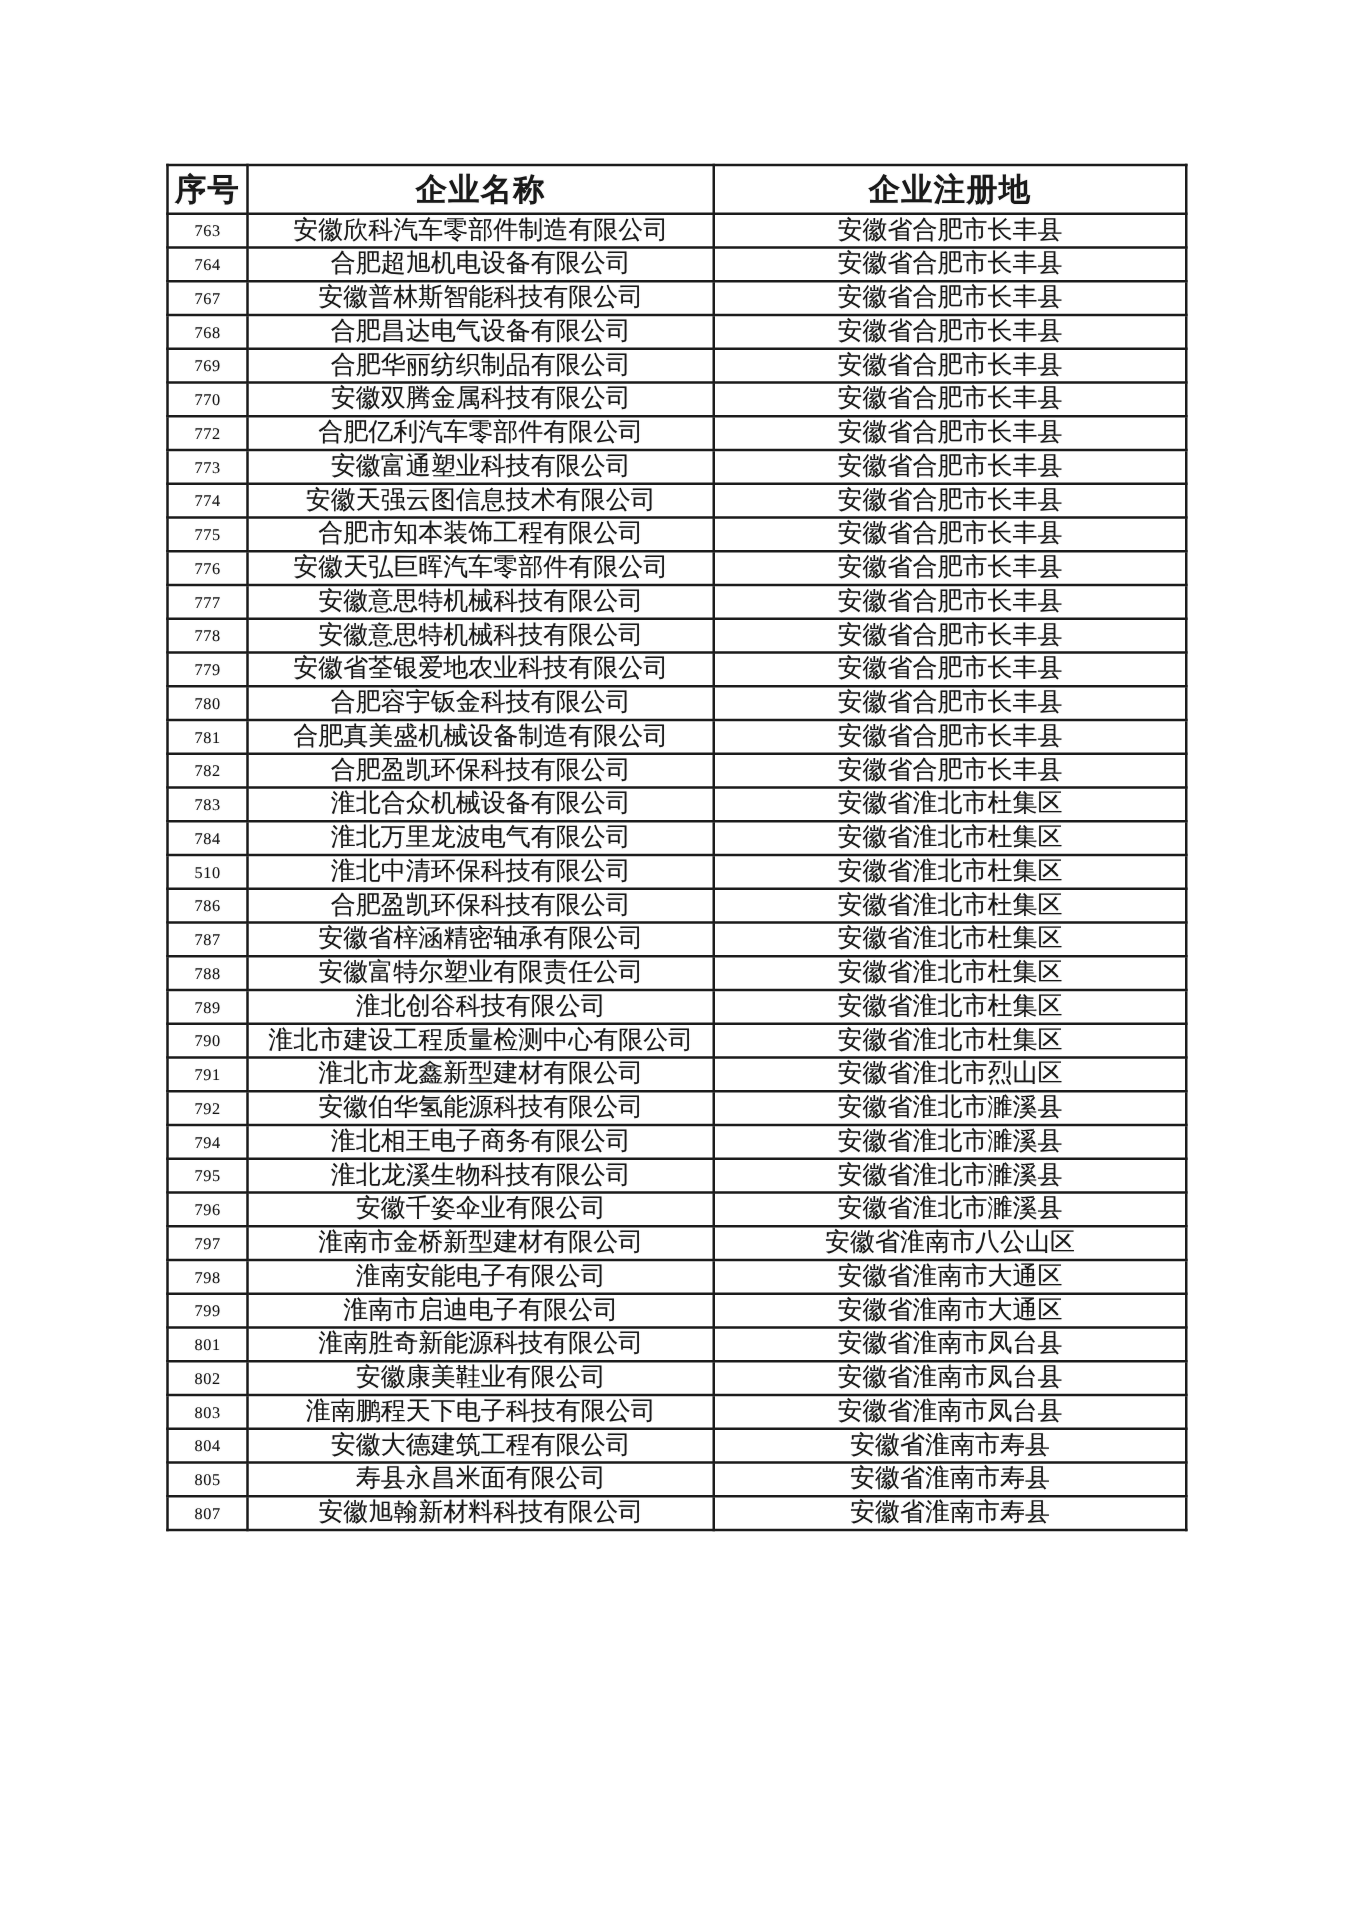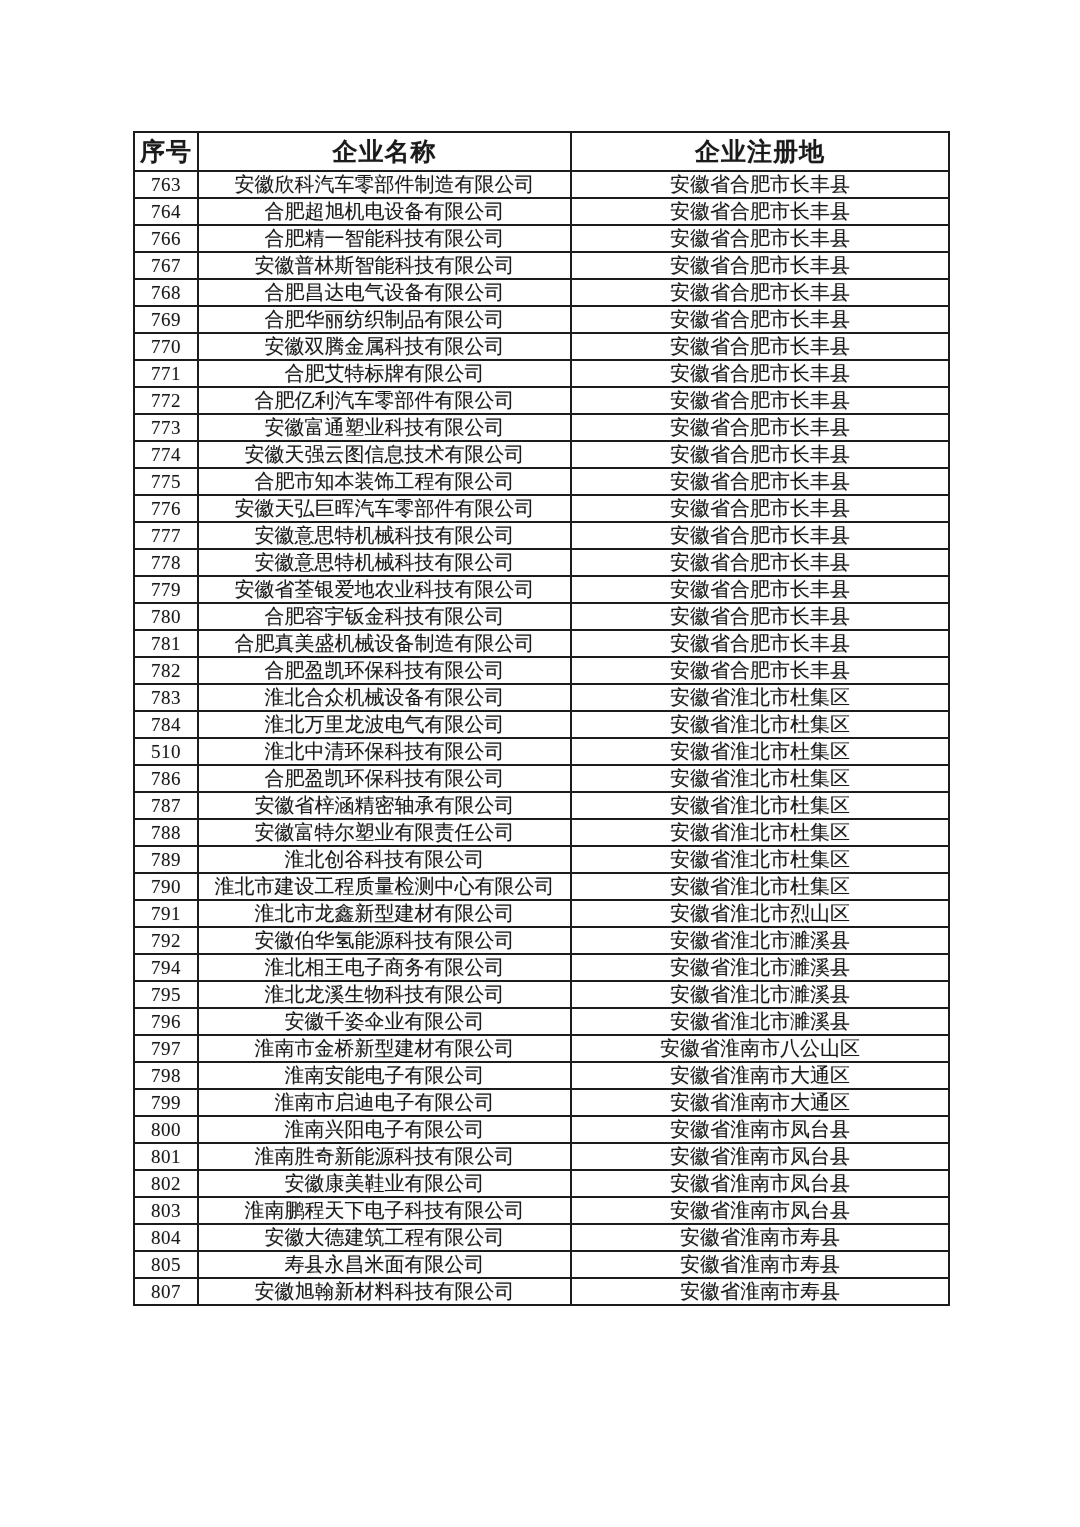--- a/index.html
+++ b/index.html
@@ -44,21 +44,21 @@
     font-size:25px;
     font-weight:bold;
     letter-spacing:1px;
   }
   .company-table td{
     height:25px;
     font-size:20px;
     line-height:25px;
   }
   .company-table td.serial{
-    font-size:19px;
+    font-size:13px;
     letter-spacing:0.5px;
   }
 </style>
 </head>
 <body>
 
 <div class="page">
   <table class="company-table">
     <colgroup>
       <col style="width:64px">
@@ -77,47 +77,37 @@
           <td class="serial">763</td>
           <td>安徽欣科汽车零部件制造有限公司</td>
           <td>安徽省合肥市长丰县</td>
         </tr>
         <tr>
           <td class="serial">764</td>
           <td>合肥超旭机电设备有限公司</td>
           <td>安徽省合肥市长丰县</td>
         </tr>
         <tr>
-          <td class="serial">766</td>
-          <td>合肥精一智能科技有限公司</td>
-          <td>安徽省合肥市长丰县</td>
-        </tr>
-        <tr>
           <td class="serial">767</td>
           <td>安徽普林斯智能科技有限公司</td>
           <td>安徽省合肥市长丰县</td>
         </tr>
         <tr>
           <td class="serial">768</td>
           <td>合肥昌达电气设备有限公司</td>
           <td>安徽省合肥市长丰县</td>
         </tr>
         <tr>
           <td class="serial">769</td>
           <td>合肥华丽纺织制品有限公司</td>
           <td>安徽省合肥市长丰县</td>
         </tr>
         <tr>
           <td class="serial">770</td>
           <td>安徽双腾金属科技有限公司</td>
-          <td>安徽省合肥市长丰县</td>
-        </tr>
-        <tr>
-          <td class="serial">771</td>
-          <td>合肥艾特标牌有限公司</td>
           <td>安徽省合肥市长丰县</td>
         </tr>
         <tr>
           <td class="serial">772</td>
           <td>合肥亿利汽车零部件有限公司</td>
           <td>安徽省合肥市长丰县</td>
         </tr>
         <tr>
           <td class="serial">773</td>
           <td>安徽富通塑业科技有限公司</td>
@@ -240,25 +230,20 @@
         </tr>
         <tr>
           <td class="serial">798</td>
           <td>淮南安能电子有限公司</td>
           <td>安徽省淮南市大通区</td>
         </tr>
         <tr>
           <td class="serial">799</td>
           <td>淮南市启迪电子有限公司</td>
           <td>安徽省淮南市大通区</td>
-        </tr>
-        <tr>
-          <td class="serial">800</td>
-          <td>淮南兴阳电子有限公司</td>
-          <td>安徽省淮南市凤台县</td>
         </tr>
         <tr>
           <td class="serial">801</td>
           <td>淮南胜奇新能源科技有限公司</td>
           <td>安徽省淮南市凤台县</td>
         </tr>
         <tr>
           <td class="serial">802</td>
           <td>安徽康美鞋业有限公司</td>
           <td>安徽省淮南市凤台县</td>

